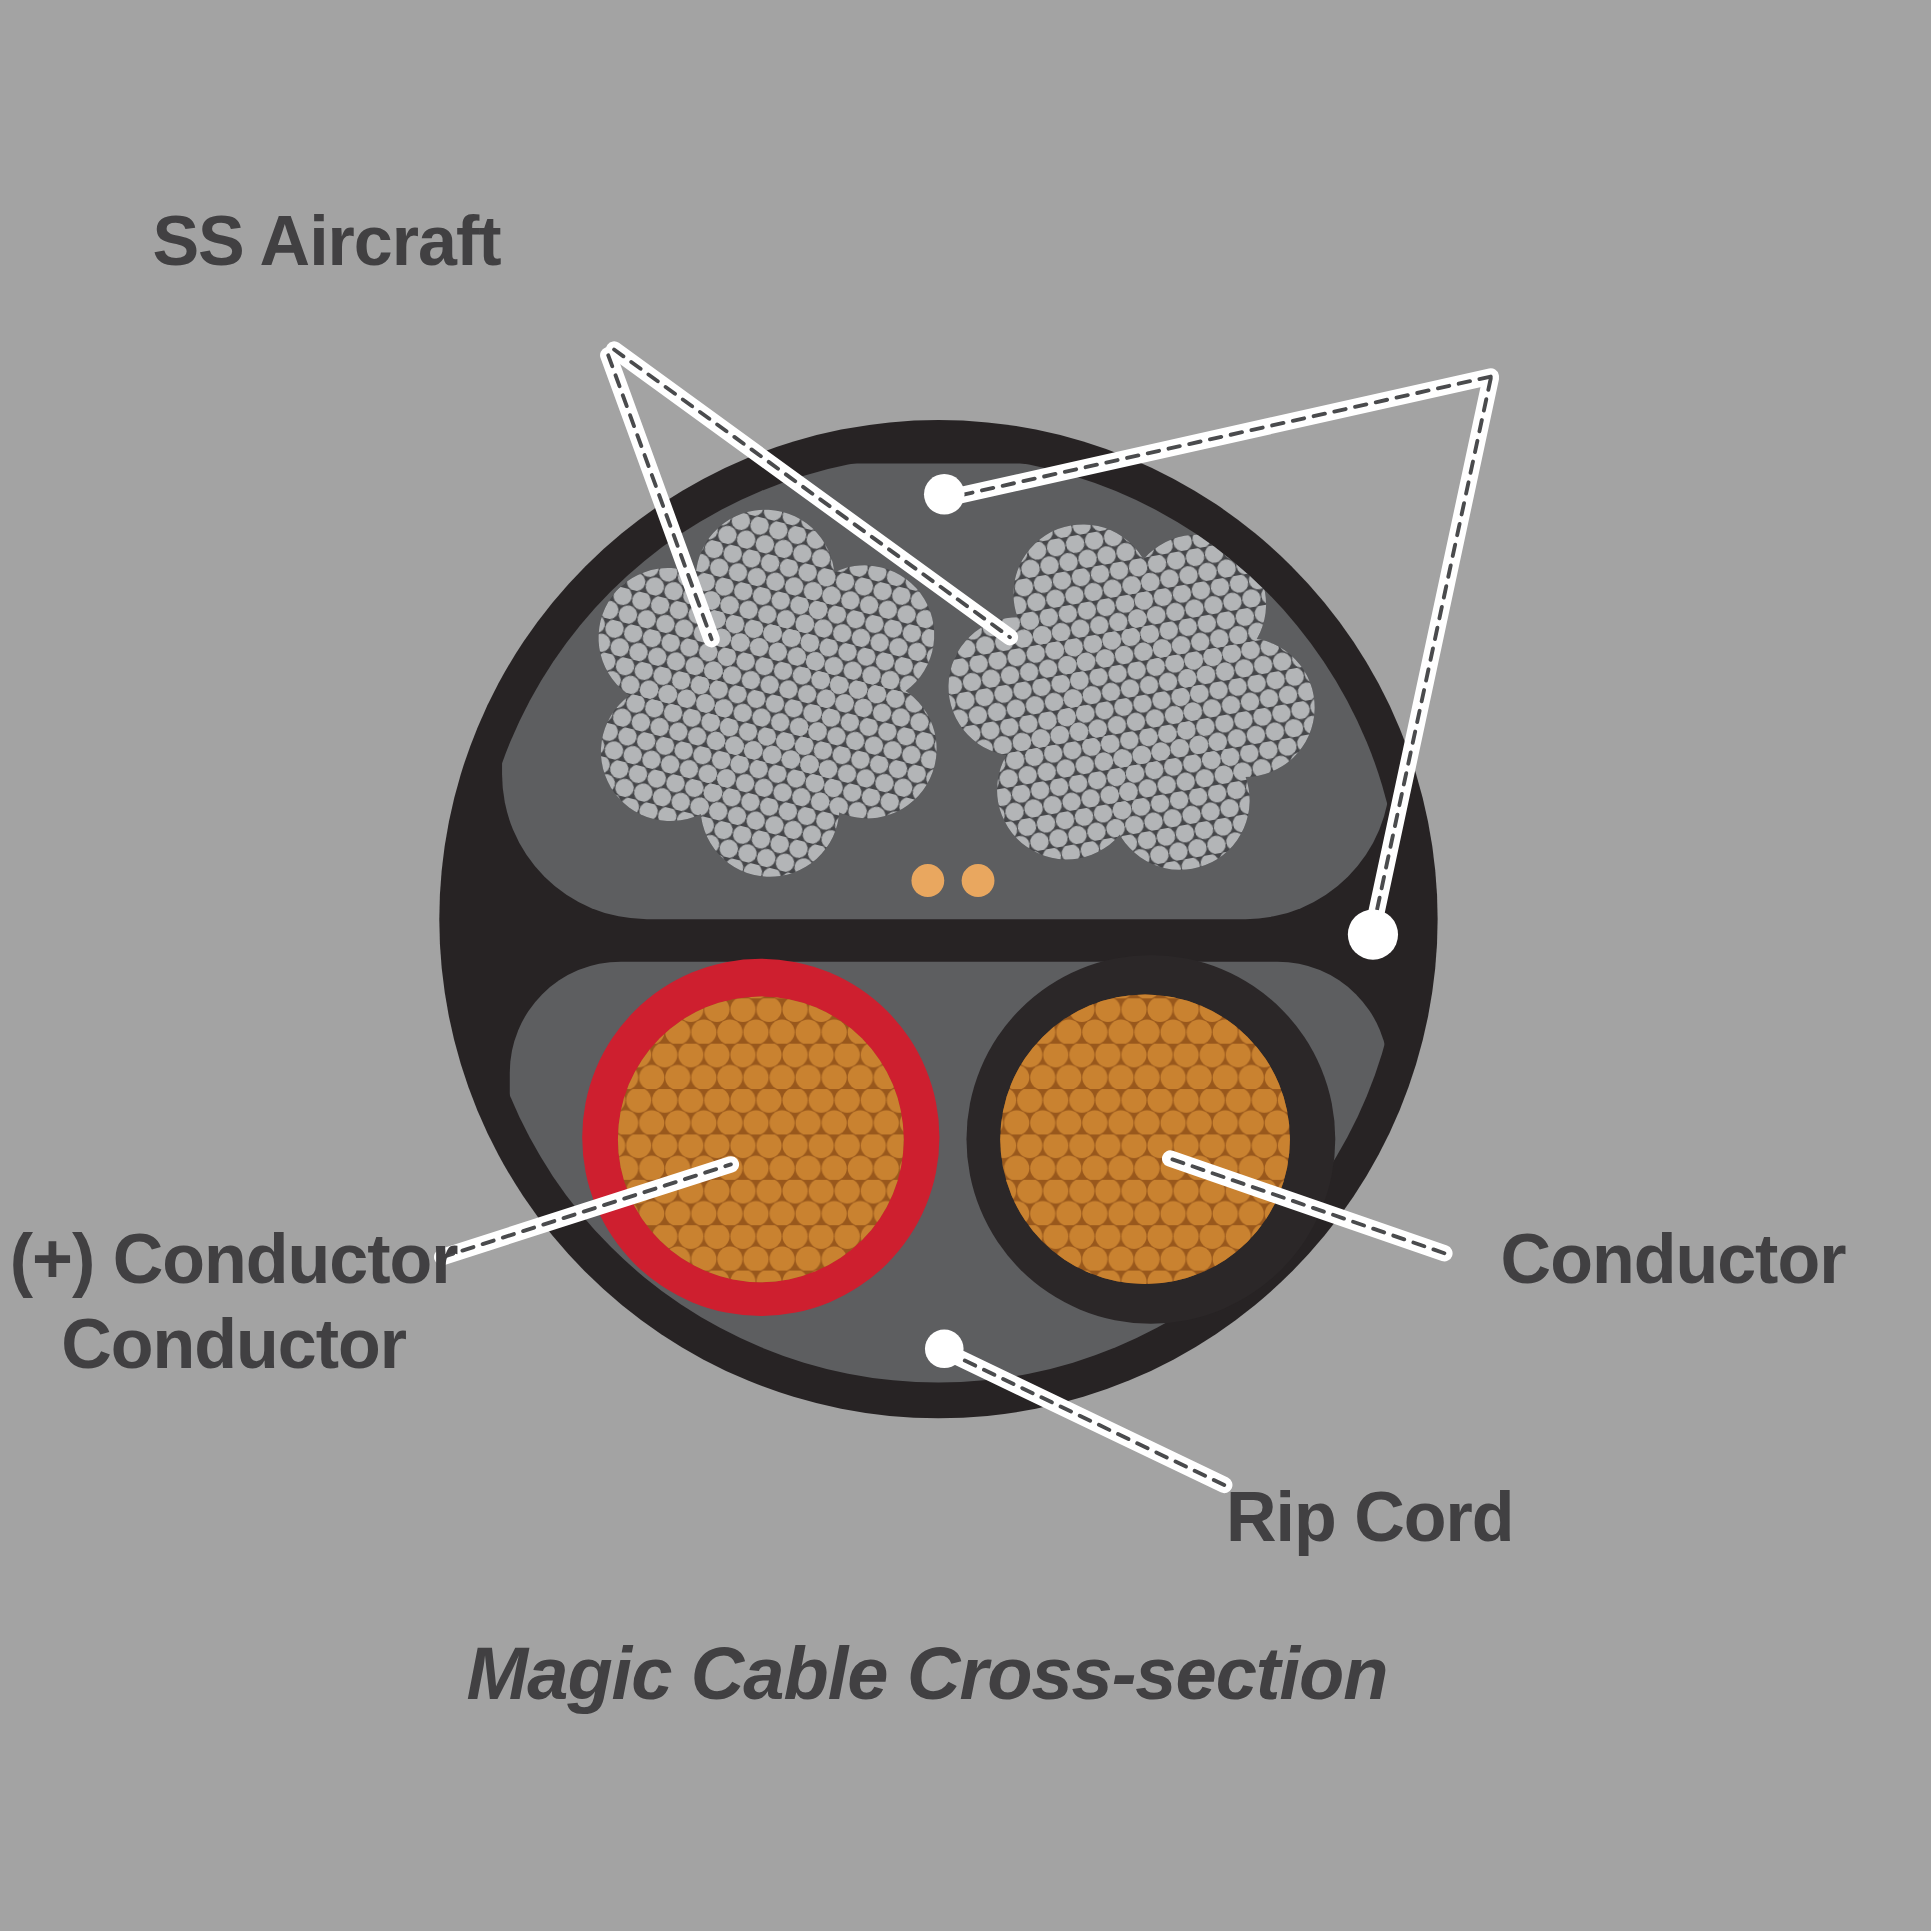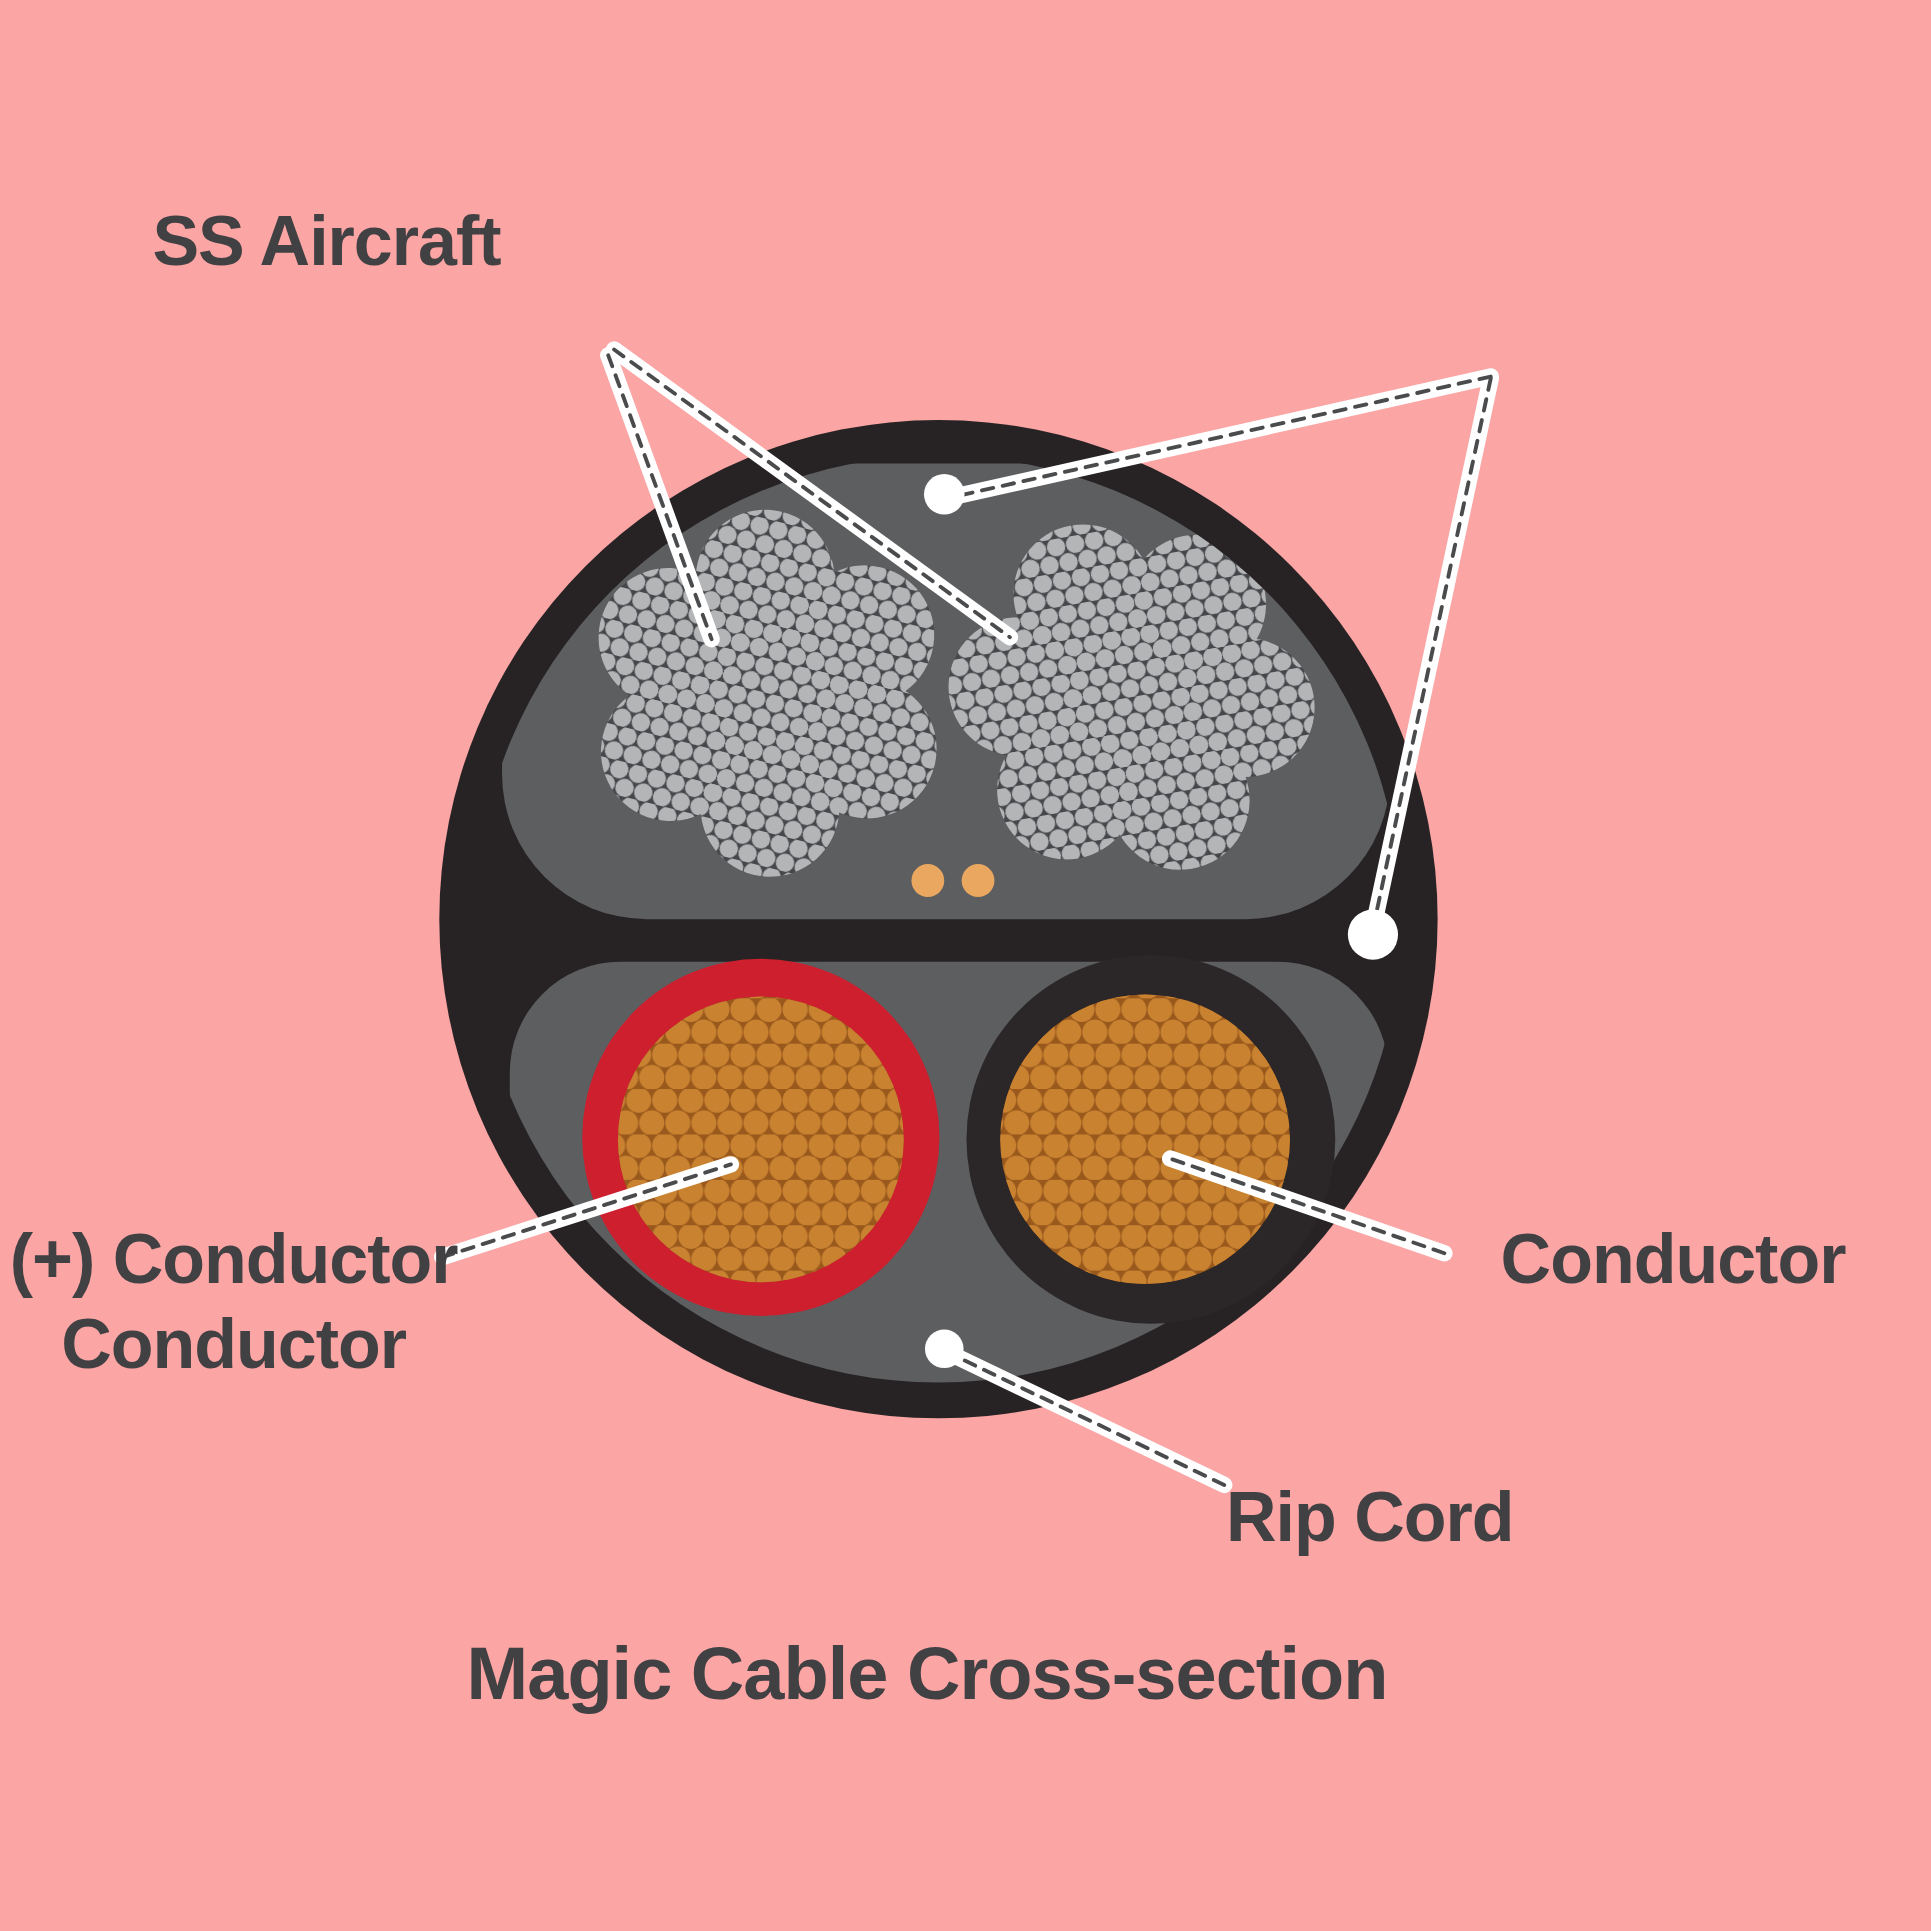--- a/index.html
+++ b/index.html
@@ -1,23 +1,23 @@
 <!DOCTYPE html>
 <html><head>
 <meta charset="utf-8">
 <style>
   html,body{margin:0;padding:0;background:#ffffff;}
-  .stage{position:relative;width:1931px;height:1931px;background:#fca5a5;overflow:hidden;
+  .stage{position:relative;width:1931px;height:1931px;background:#a3a3a3;overflow:hidden;
          font-family:"Liberation Sans", sans-serif;}
   .stage svg{position:absolute;left:0;top:0;}
   .lbl{position:absolute;color:#414042;font-weight:bold;font-size:70px;line-height:85px;
        letter-spacing:-1px;white-space:nowrap;}
   .lbl.center{text-align:center;}
   .caption{position:absolute;color:#414042;font-weight:bold;font-size:74px;line-height:87px;
-           text-align:center;letter-spacing:-1px;}
+           text-align:center;letter-spacing:-1px;font-style:italic;}
 </style>
 </head>
 <body>
 
 <div class="stage">
 
   <svg width="1931" height="1931" viewBox="0 0 2000 2000">
     <defs>
       <clipPath id="clipInner">
         <circle cx="972" cy="952" r="480"></circle>

